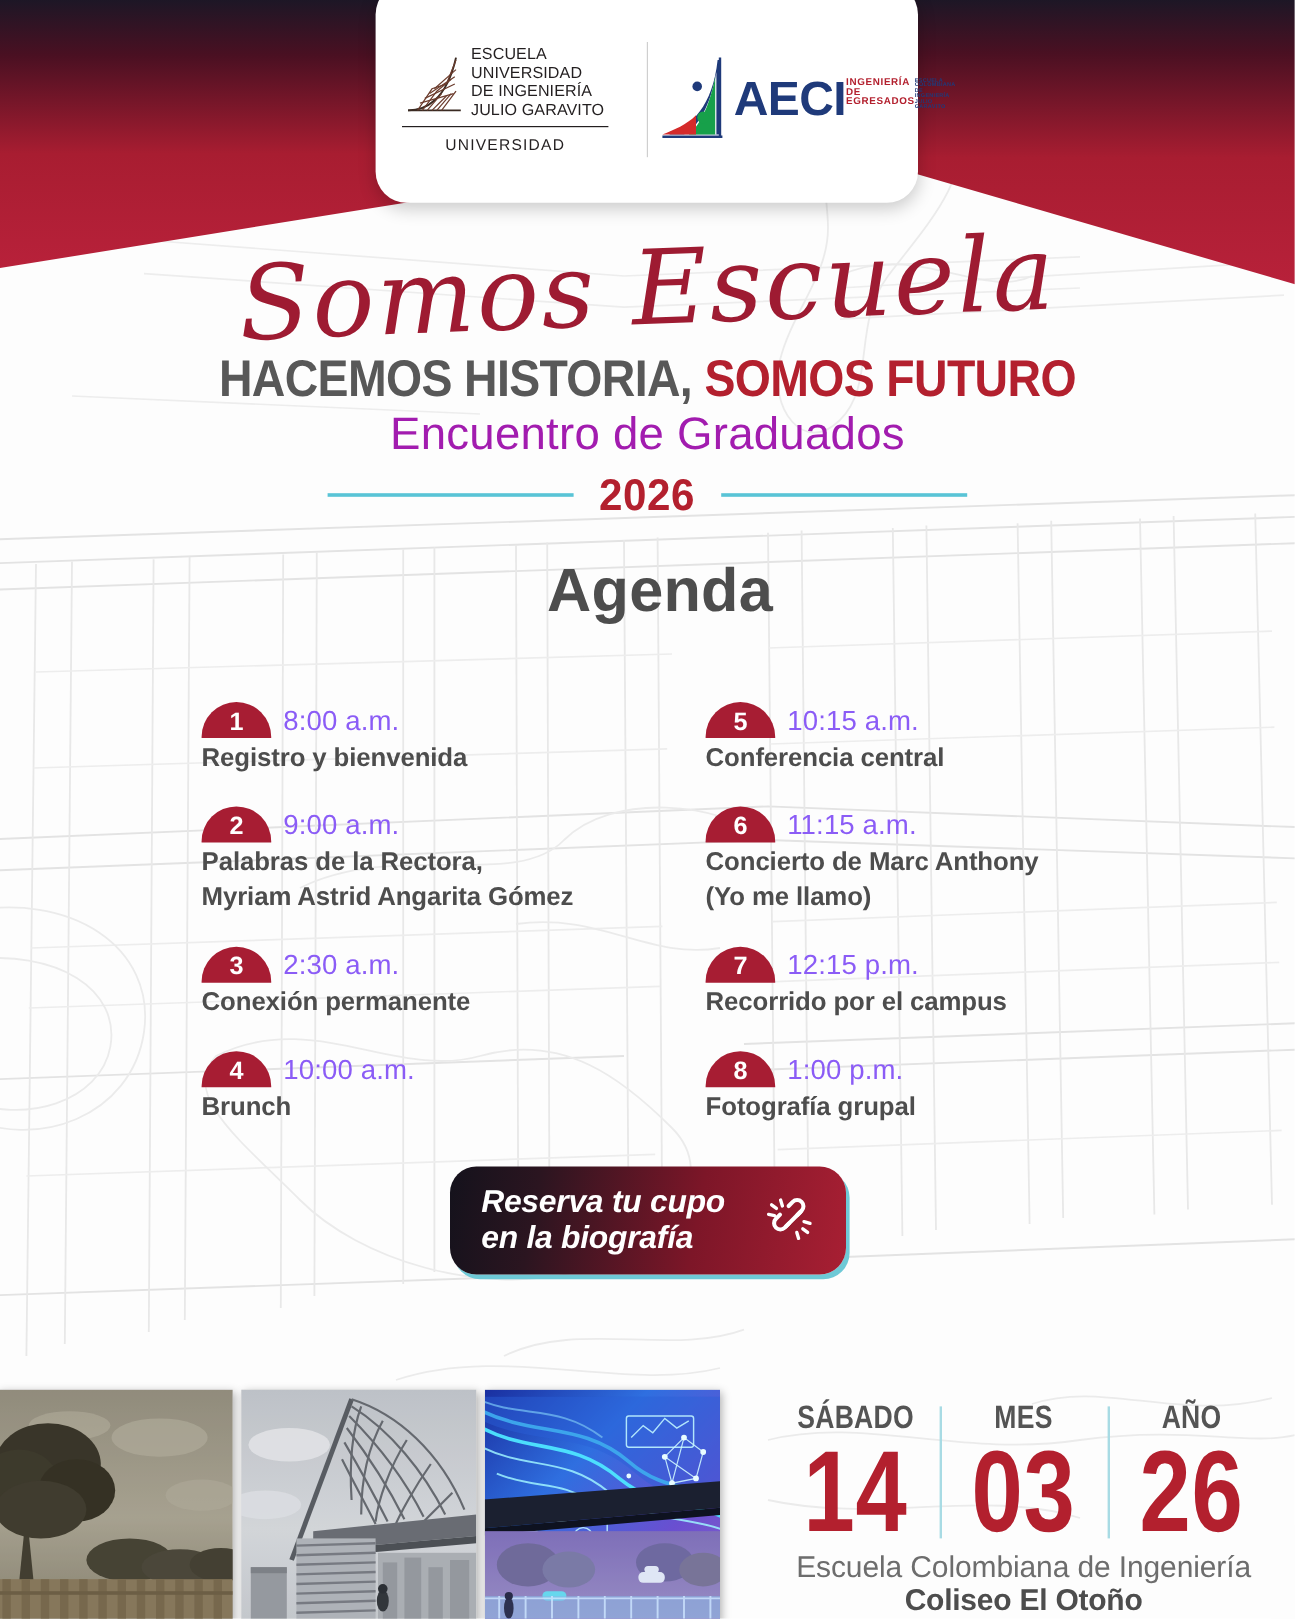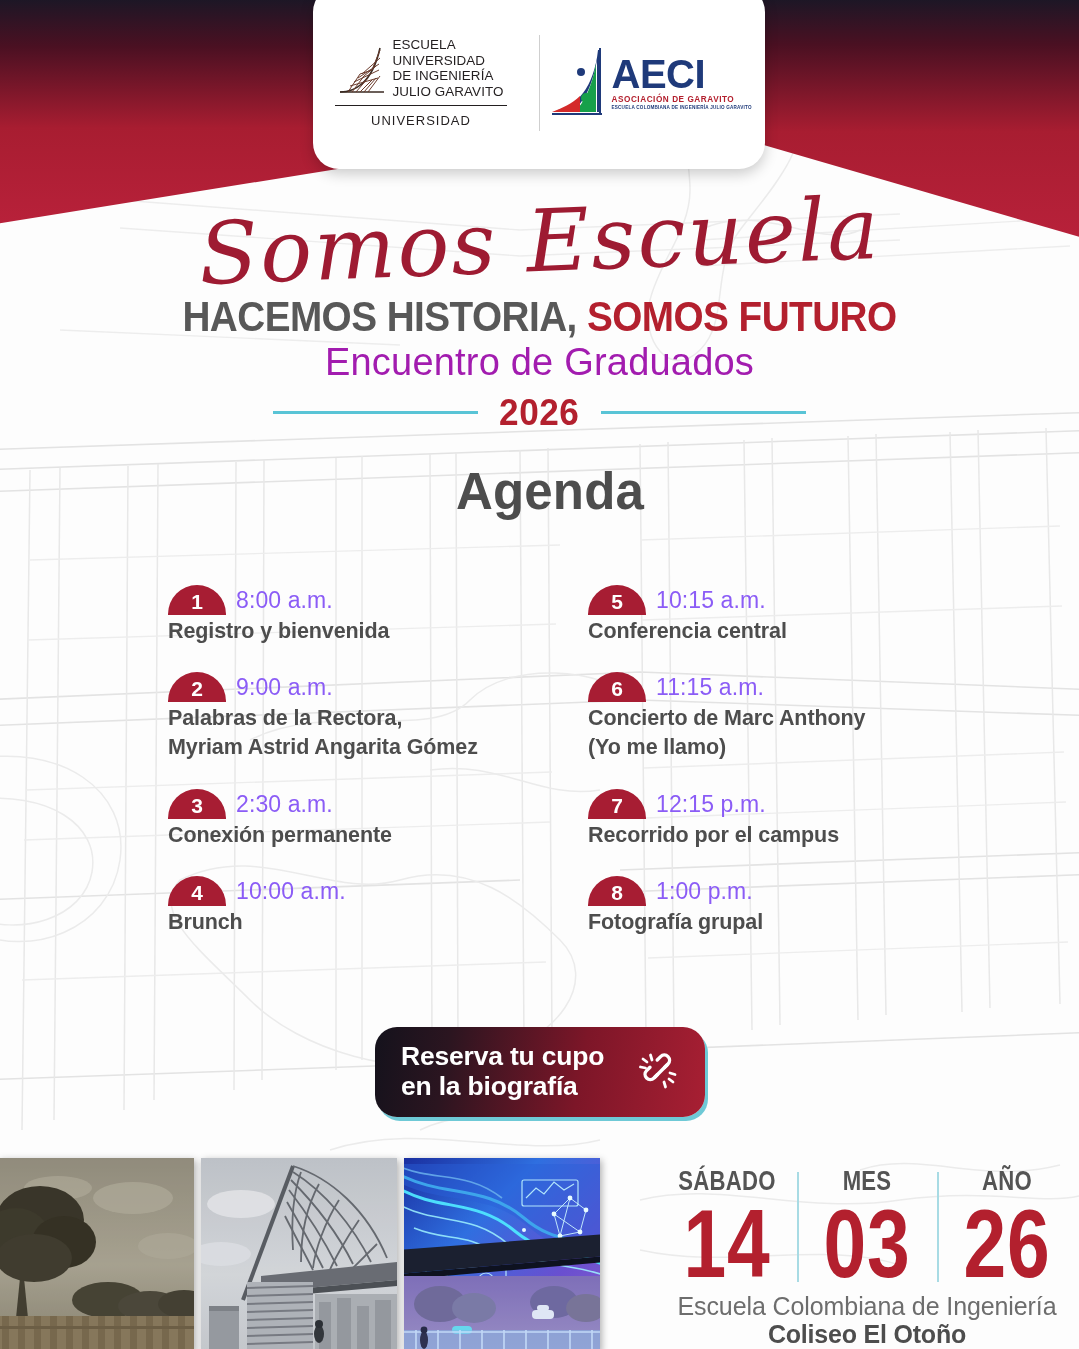--- a/index.html
+++ b/index.html
@@ -53,21 +53,21 @@
   }
   .eci-words span { display:block; }
   .eci-rule { width: 172px; height: 1.3px; background:#231f20; margin-top: 5px; }
   .eci-uni {
     font-size: 13px; letter-spacing: 1.0px; color:#231f20; margin-top: 7px;
     font-weight: 400;
   }
   .logo-divider { width:1px; height:96px; background:#cfcfcf; margin:0 4px; align-self:center; }
   .logo-aeci { display:flex; align-items:center; gap:4px; width:215px; }
   .aeci-mark { width:58px; height:74px; flex:none; }
-  .aeci-txt { display:flex; flex-direction:column; line-height:1; }
+  .aeci-txt { display:flex; flex-direction:row; line-height:1; }
   .aeci-big {
     font-family:"Liberation Sans", sans-serif;
     font-weight:700; font-size:40px; color:#1f3a7a; letter-spacing:-0.5px;
   }
   .aeci-sub1 { font-size:8.2px; font-weight:700; color:#b3202e; letter-spacing:.55px; margin-top:2px; }
   .aeci-sub2 { font-size:4.6px; font-weight:700; color:#1f3a7a; letter-spacing:.22px; margin-top:2px; }
 
   
   .headline { position:absolute; left:0; right:0; top:198px; z-index:4; text-align:center; }
   .script-title {
@@ -130,21 +130,21 @@
     font-size: 23px; color:#8b5cf6; font-weight:400;
     letter-spacing:.1px; padding-bottom:1px;
   }
   .desc {
     margin-top: 3px;
     font-size: 21.5px; font-weight:700; color:#4d4d4d; letter-spacing:-.1px;
     line-height: 1.22;
   }
 
   
-  .cta-wrap { position:absolute; z-index:5; left:375px; top:1027px; }
+  .cta-wrap { position:absolute; z-index:5; left:375px; top:972px;font-style:italic; }
   .cta {
     position:relative;
     width: 330px; padding: 14px 22px 16px 26px;
     border-radius: 22px;
     background: linear-gradient(100deg, #14121c 0%, #2b1520 22%, #7d1628 62%, #a81f33 100%);
     color:#fff;
     display:flex; align-items:center; justify-content:space-between; gap:6px;
     box-shadow: 3px 4px 0 0 #6ec9d6;
   }
   .cta-text { font-size: 26.5px; font-weight:700; line-height:1.14; letter-spacing:-.2px; }
@@ -153,21 +153,21 @@
   
   .photos { position:absolute; z-index:5; left:-2px; top:1158px; display:flex; gap:7px; }
   .photo {
     width: 196px; height: 194px; overflow:hidden;
     box-shadow: 2px 2px 7px rgba(0,0,0,.30);
     position:relative; background:#ddd;
   }
   .photo svg { width:100%; height:100%; display:block; }
 
   
-  .datebox { position:absolute; z-index:5; right:2px; top:1168px; width:420px; text-align:center; }
+  .datebox { position:absolute; z-index:5; right:16px; top:1168px; width:420px; text-align:center; }
   .date-cells { display:flex; align-items:stretch; justify-content:center; }
   .date-cell { flex:1; position:relative; }
   .date-cell + .date-cell::before {
     content:""; position:absolute; left:0; top:4px; bottom:8px; width:2px; background:#a8dbe4;
   }
   .dl {
     font-family:"Liberation Sans Narrow","Liberation Sans",sans-serif;
     font-weight:700; font-size:27px; color:#545454; letter-spacing:.3px;
     transform: scaleX(0.82); line-height:1;
   }
@@ -334,21 +334,21 @@
         <path d="M20 66 C 32 60, 42 42, 47 14 L47 66 Z" fill="#ffffff"></path>
         <path d="M24 66 C 34 58, 42 40, 46 18 L46 66 Z" fill="#17a04a"></path>
         <path d="M2 66 C 12 62, 22 58, 30 50 L30 66 Z" fill="#d42a2a"></path>
         <path d="M2 68 L52 68" stroke="#1f3a7a" stroke-width="2" fill="none"></path>
         <path d="M50 2 L50 68" stroke="#1f3a7a" stroke-width="2" fill="none"></path>
         <circle cx="36" cy="52" r="5" fill="#17a04a"></circle>
         <circle cx="31" cy="26" r="4" fill="#1f3a7a"></circle>
       </svg>
       <div class="aeci-txt">
         <div class="aeci-big">AECI</div>
-        <div class="aeci-sub1">ASOCIACIÓN DE GARAVITO</div>
+        <div class="aeci-sub1">INGENIERÍA DE EGRESADOS</div>
         <div class="aeci-sub2">ESCUELA COLOMBIANA DE INGENIERÍA JULIO GARAVITO</div>
       </div>
     </div>
   </div>
 
   <div class="headline">
     <div class="script-title">Somos Escuela</div>
     <div class="hl2">
       <span class="grey">HACEMOS HISTORIA,</span>
       <span class="red">SOMOS FUTURO</span>

